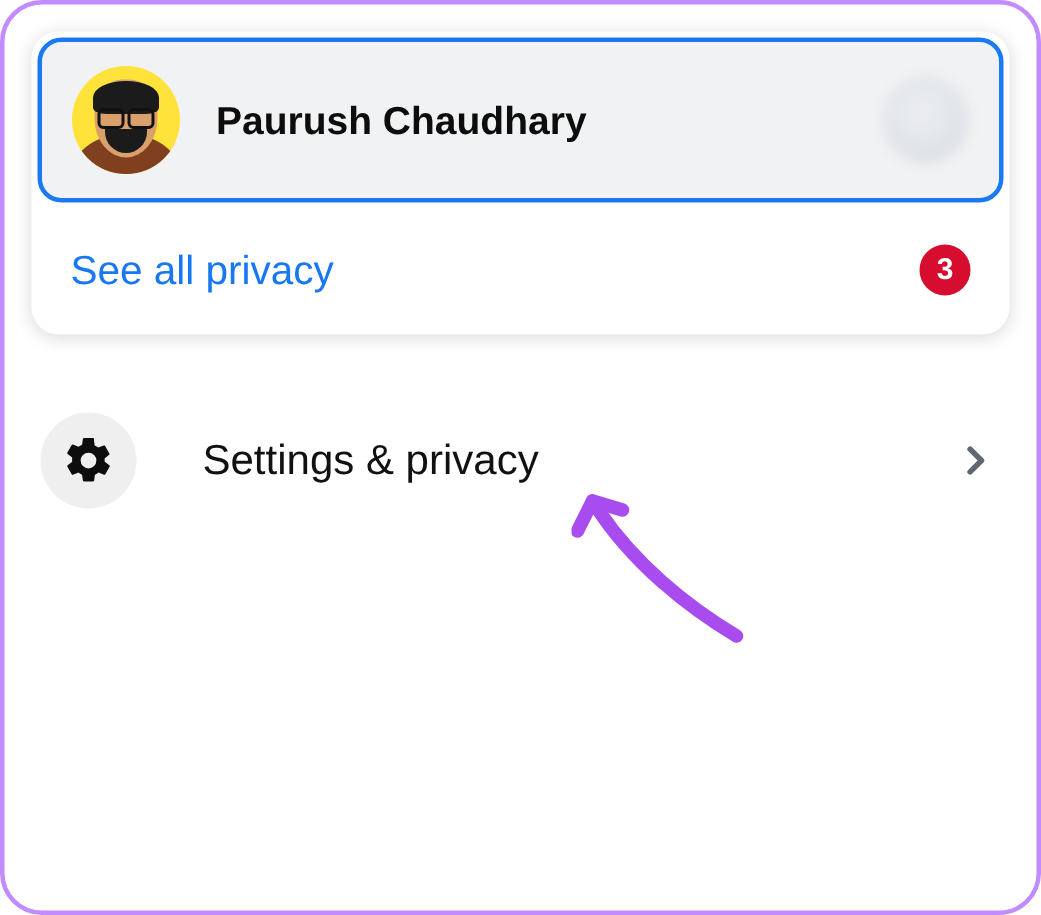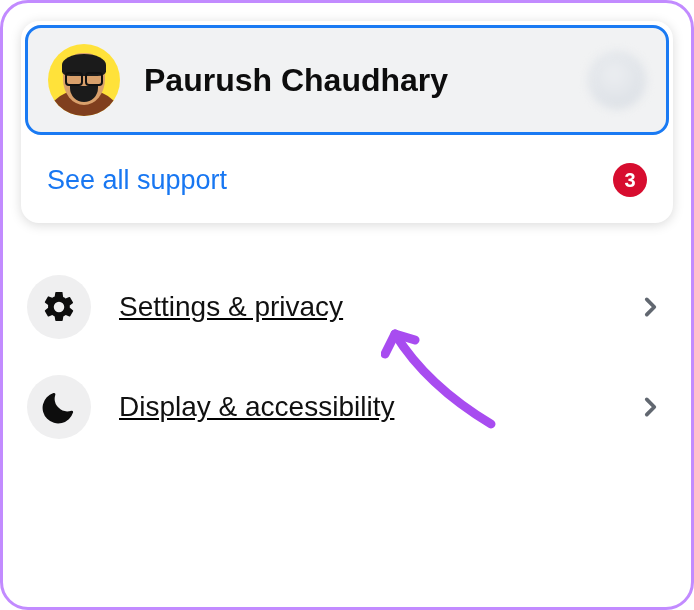--- a/index.html
+++ b/index.html
@@ -82,21 +82,21 @@
       border-radius: 0 0 14px 14px;
     }
     .avatar-body {
       position:absolute; left:50%; bottom:-10px;
       transform:translateX(-50%);
       width: 80px; height: 36px;
       background:#803f1e;
       border-radius: 40px 40px 0 0;
     }
     .profile-name {
-      font-size: 32px;
+      font-size: 26px;
       font-weight: 700;
       color: #0d0d0d;
       flex: 1;
     }
     .blurred {
       width: 58px;
       height: 58px;
       border-radius: 50%;
       background: radial-gradient(circle at 45% 40%, #eceef1 0%, #dfe3e8 60%, #d3d8df 100%);
       filter: blur(4px);
@@ -125,24 +125,23 @@
       justify-content: center;
       font-size: 20px;
       font-weight: 600;
     }
     .menu {
       margin-top: 34px;
     }
     .menu-item {
       display: flex;
       align-items: center;
-      gap: 28px;
+      gap: 44px;
       padding: 18px 10px 18px 6px;
       cursor: pointer;
-      text-decoration: underline;
     }
     .menu-icon {
       width: 64px;
       height: 64px;
       border-radius: 50%;
       background: #efeff0;
       display: flex;
       align-items: center;
       justify-content: center;
       flex-shrink: 0;
@@ -170,21 +169,21 @@
       <div class="avatar-body"></div>
       <div class="avatar-face"></div>
       <div class="avatar-hair"></div>
       <div class="avatar-glasses"></div>
       <div class="avatar-beard"></div>
     </div>
     <div class="profile-name">Paurush Chaudhary</div>
     <div class="blurred"></div>
   </div>
   <div class="see-all-row">
-    <span class="see-all-text">See all support</span>
+    <span class="see-all-text">See all privacy</span>
     <span class="badge">3</span>
   </div>
 </div>
 
 <div class="menu">
 
   <div class="menu-item">
     <div class="menu-icon">
       <svg width="36" height="36" viewBox="0 0 24 24" fill="#0d0d0d">
           <path d="M19.14 12.94a7.14 7.14 0 0 0 .06-.94 7.14 7.14 0 0 0-.06-.94l2.03-1.58a.5.5 0 0 0 .12-.64l-1.92-3.32a.5.5 0 0 0-.6-.22l-2.39.96a7.03 7.03 0 0 0-1.62-.94l-.36-2.54A.5.5 0 0 0 14 2h-4a.5.5 0 0 0-.5.42l-.36 2.54c-.58.24-1.12.55-1.62.94l-2.39-.96a.5.5 0 0 0-.6.22L2.61 8.48a.5.5 0 0 0 .12.64l2.03 1.58c-.04.31-.06.63-.06.94s.02.63.06.94l-2.03 1.58a.5.5 0 0 0-.12.64l1.92 3.32c.13.23.4.32.6.22l2.39-.96c.5.39 1.04.7 1.62.94l.36 2.54c.04.24.25.42.5.42h4c.25 0 .46-.18.5-.42l.36-2.54c.58-.24 1.12-.55 1.62-.94l2.39.96c.2.1.47.01.6-.22l1.92-3.32a.5.5 0 0 0-.12-.64l-2.03-1.58ZM12 15.5A3.5 3.5 0 1 1 12 8.5a3.5 3.5 0 0 1 0 7Z"></path>
@@ -192,33 +191,20 @@
     </div>
     <div class="menu-label">Settings &amp; privacy</div>
     <span class="chevron">
       <svg width="26" height="26" viewBox="0 0 24 24" fill="none" stroke="#616770" stroke-width="3.4" stroke-linecap="round" stroke-linejoin="round">
           <polyline points="9 5 16 12 9 19"></polyline>
         </svg>
     </span>
   </div>
 
 
-  <div class="menu-item">
-    <div class="menu-icon">
-      <svg width="34" height="34" viewBox="0 0 24 24" fill="#0d0d0d">
-          <path d="M20.7 14.6A9 9 0 0 1 9.4 3.3a1 1 0 0 0-1.3-1.2A11 11 0 1 0 21.9 15.9a1 1 0 0 0-1.2-1.3Z"></path>
-        </svg>
-    </div>
-    <div class="menu-label">Display &amp; accessibility</div>
-    <span class="chevron">
-      <svg width="26" height="26" viewBox="0 0 24 24" fill="none" stroke="#616770" stroke-width="3.4" stroke-linecap="round" stroke-linejoin="round">
-          <polyline points="9 5 16 12 9 19"></polyline>
-        </svg>
-    </span>
-  </div>
 
 </div>
 
 <div class="arrow-annotation">
   <svg width="130" height="120" viewBox="0 0 130 120">
     <path d="M110 108 C 80 90, 40 60, 14 18" stroke="#a84cf0" stroke-width="9" fill="none" stroke-linecap="round"></path>
     <path d="M14 18 L4 38 M14 18 L34 24" stroke="#a84cf0" stroke-width="9" fill="none" stroke-linecap="round"></path>
   </svg>
 </div>
 

